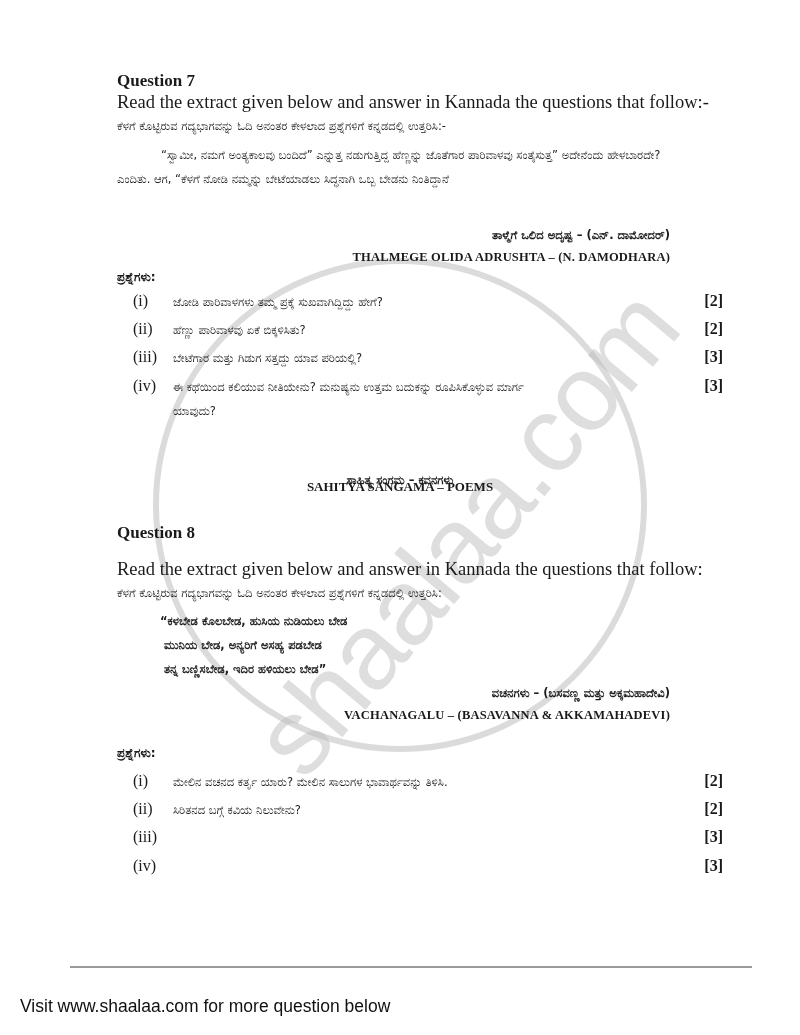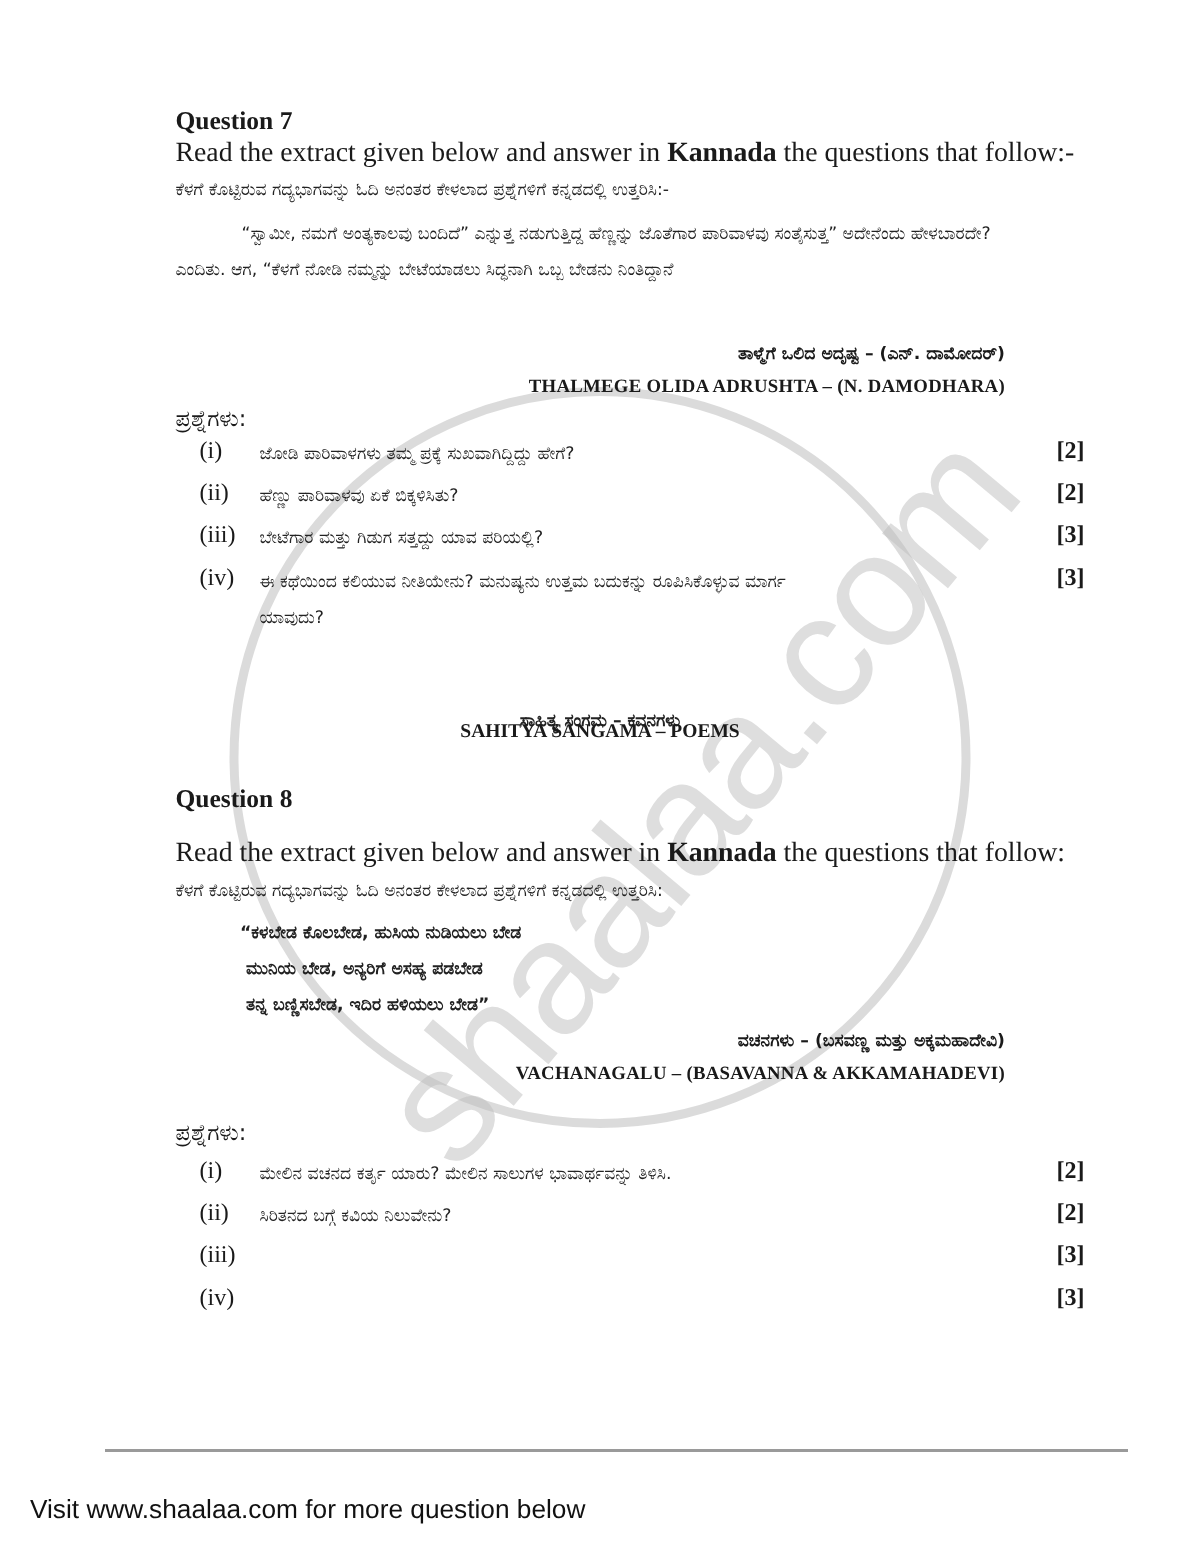--- a/index.html
+++ b/index.html
@@ -1,27 +1,27 @@
 <!DOCTYPE html>
 <html><head>
 <meta charset="utf-8">
 <style>
   html, body { margin:0; padding:0; background:#ffffff; }
   body { width:800px; height:1035px; position:relative; overflow:hidden;
          font-family:"Liberation Serif", "DejaVu Serif", serif; color:#1a1a1a; }
   .abs { position:absolute; }
   .qtitle { left:117px; font-weight:bold; font-size:17px; }
   .instr { left:117px; font-size:18.5px; white-space:nowrap; }
-  .instr b { font-weight:bold; }
+  .instr b { font-weight:normal; }
   .kn { font-family:"DejaVu Sans", sans-serif; font-size:11.5px; white-space:nowrap; color:#222; }
   .passage { left:117px; width:555px; font-family:"DejaVu Sans", sans-serif; font-size:11.5px;
              line-height:24px; text-indent:44px; color:#222; }
   .src-kn { right:130px; font-family:"DejaVu Sans", sans-serif; font-weight:bold; font-size:11.5px;margin-left:25px; }
   .src-en { right:130px; font-weight:bold; font-size:12.5px; letter-spacing:0.2px; }
-  .label-kn { left:117px; font-family:"DejaVu Sans", sans-serif; font-weight:normal; font-size:15px; }
+  .label-kn { left:117px; font-family:"DejaVu Sans", sans-serif; font-weight:bold; font-size:12px; }
   .subq { left:133px; width:590px; height:22px; }
   .subq .num { position:absolute; left:0; top:0; font-size:16px; }
   .subq .txt { position:absolute; left:40px; top:3px; font-family:"DejaVu Sans", sans-serif; font-size:11.5px; white-space:nowrap; color:#222; }
   .subq .marks { position:absolute; right:0; top:0; font-weight:bold; font-size:16px; }
   .center { left:0; width:800px; text-align:center; }
   .poem { left:160px; font-family:"DejaVu Sans", sans-serif; font-weight:bold; font-size:11.5px; line-height:24px; white-space:pre; color:#222; }
   .rule { left:70px; width:682px; top:966px; height:2px; background:#9a9a9a; }
   .footer { left:20px; top:996px; font-family:"Liberation Sans", sans-serif; font-size:17.5px; color:#111; }
   .wm-circle { left:153px; top:258px; width:494px; height:494px; border-radius:50%;
                border:6px solid rgba(190,190,190,0.55); box-sizing:border-box; pointer-events:none; }

